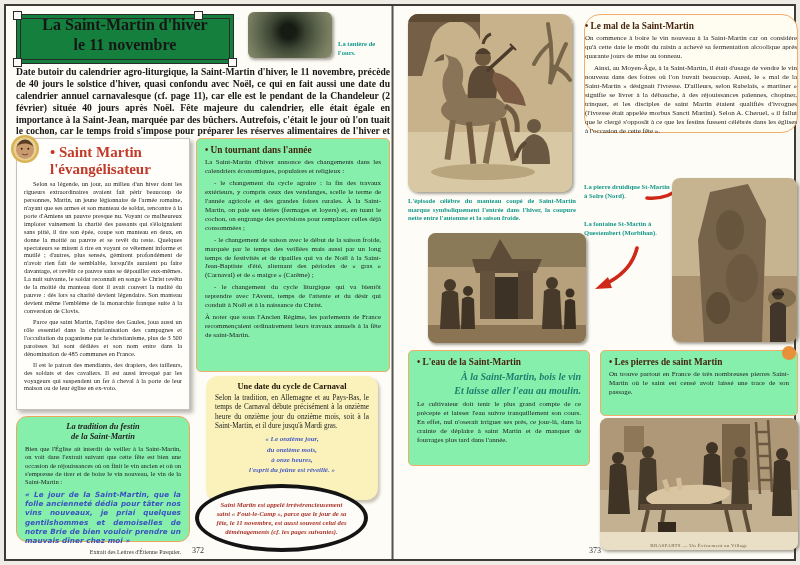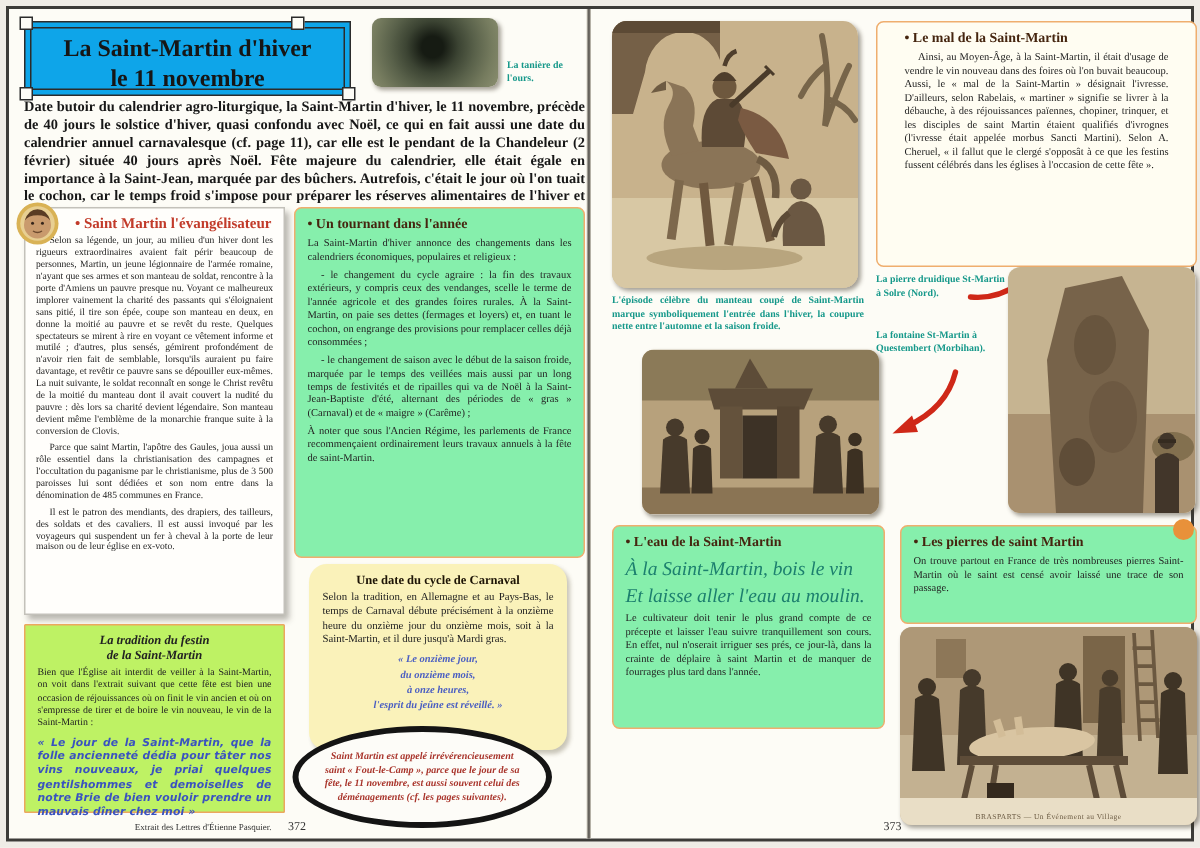--- a/index.html
+++ b/index.html
@@ -8,49 +8,49 @@
   .spread{position:absolute;left:4px;top:4px;width:788px;height:553px;background:#fdfcf6;
           border:2px solid #3c3b38;}
   .gutter{position:absolute;left:385px;top:0;width:3px;height:100%;
           background:linear-gradient(90deg,#d8d4c8,#4a4742 55%,#d8d4c8);}
   .abs{position:absolute;}
   p{margin:0 0 3px 0;}
   .just{text-align:justify;}
   .indent{text-indent:9px;}
 
   
-  .title-frame{left:10px;top:8px;width:216px;height:48px;border:1.5px solid #2b2b2b;background:#0ea5e9;
-               display:flex;align-items:flex-end;justify-content:center;text-align:center;}
+  .title-frame{left:10px;top:8px;width:216px;height:48px;border:1.5px solid #2b2b2b;background:#15803d;
+               display:flex;align-items:flex-start;justify-content:center;text-align:center;}
   .title-frame::before{content:"";position:absolute;inset:3px;border:1px solid #2b2b2b;}
   .title-inner{font-size:16px;font-weight:bold;line-height:1.25;color:#161616;position:relative;z-index:2;}
   .tab{position:absolute;width:7px;height:7px;border:1px solid #2b2b2b;background:#fdfcf6;z-index:3;}
   .tab.tl{left:-4px;top:-4px;} .tab.tr{right:30px;top:-4px;}
   .tab.bl{left:-4px;bottom:-4px;} .tab.br{right:-4px;bottom:-4px;}
 
   .teal{color:#16988a;}
   .cap{font-size:6.6px;line-height:1.3;font-weight:bold;}
 
   .intro{left:10px;top:60px;width:374px;font-size:9.6px;line-height:1.24;font-weight:bold;color:#171717;}
 
   .whitebox{border:1px solid #c3c1ba;background:#fffefb;box-shadow:2.5px 3px 4px rgba(60,55,45,.35);}
   .orangebox{border:1.5px solid #efae6e;background:#86efac;border-radius:5px;}
-  .roundbox{border:1.5px solid #eca75f;background:#bef264;border-radius:1px;}
+  .roundbox{border:1.5px solid #eca75f;background:#86efac;border-radius:11px;}
   .yellowbox{background:#faf2ba;border-radius:12px;box-shadow:2px 2.5px 3px rgba(80,70,40,.3);}
 
-  .h-red{color:#c23b2a;font-weight:bold;font-size:10px;margin-bottom:2px;}
+  .h-red{color:#c23b2a;font-weight:bold;font-size:15px;margin-bottom:2px;}
   .h-dark{color:#45250f;font-weight:bold;font-size:9.3px;margin-bottom:3px;}
   .body-xs{font-size:6.4px;line-height:1.24;}
   .body-s{font-size:7px;line-height:1.28;}
 
   .medallion{left:4px;top:128px;width:30px;height:30px;z-index:5;}
   .handwrite{font-family:"DejaVu Sans",sans-serif;font-style:italic;color:#3a52c0;
              font-size:7.2px;line-height:1.3;font-weight:bold;letter-spacing:.1px;}
   .attrib{font-size:6px;text-align:right;color:#333;margin-top:2px;}
   .poem{color:#4a5ec2;font-style:italic;font-weight:bold;font-size:7px;line-height:1.45;text-align:center;}
-  .proverb{color:#1c7f6e;font-style:italic;font-weight:normal;font-size:13px;line-height:1.4;text-align:left;}
+  .proverb{color:#1c7f6e;font-style:italic;font-weight:bold;font-size:10px;line-height:1.4;text-align:right;}
   .ellipse-note{border:4px solid #141414;border-radius:50%;background:#fdfcf8;
                 display:flex;align-items:center;justify-content:center;}
   .ellipse-text{font-style:italic;color:#a9352c;font-size:6.7px;line-height:1.35;text-align:center;
                 width:82%;font-weight:bold;}
   .pagenum{font-size:8px;color:#333;text-align:center;}
   .photo{border-radius:8px;overflow:hidden;box-shadow:1.5px 2px 3px rgba(60,50,35,.45);}
   .photo svg{display:block;}
   .orange-dot{right:-2px;width:14px;height:14px;border-radius:50%;background:#e8913a;}
 </style>
 </head>
@@ -104,20 +104,21 @@
       <p class="just" style="font-size:6.6px;line-height:1.26;margin-top:3px;">Bien que l'Église ait interdit de veiller à la Saint-Martin, on voit dans l'extrait suivant que cette fête est bien une occasion de réjouissances où on finit le vin ancien et où on s'empresse de tirer et de boire le vin nouveau, le vin de la Saint-Martin :</p>
       <p class="handwrite just">« Le jour de la Saint-Martin, que la folle ancienneté dédia pour tâter nos vins nouveaux, je priai quelques gentilshommes et demoiselles de notre Brie de bien vouloir prendre un mauvais dîner chez moi »</p>
       <div class="attrib">Extrait des Lettres d'Étienne Pasquier.</div>
     </div>
 
     <div class="abs orangebox" style="left:190px;top:132px;width:194px;height:234px;padding:6px 8px;box-sizing:border-box;">
       <div class="h-dark">• Un tournant dans l'année</div>
       <p class="body-s just">La Saint-Martin d'hiver annonce des changements dans les calendriers économiques, populaires et religieux :</p>
       <p class="body-s just indent">- le changement du cycle agraire : la fin des travaux extérieurs, y compris ceux des vendanges, scelle le terme de l'année agricole et des grandes foires rurales. À la Saint-Martin, on paie ses dettes (fermages et loyers) et, en tuant le cochon, on engrange des provisions pour remplacer celles déjà consommées ;</p>
       <p class="body-s just indent">- le changement de saison avec le début de la saison froide, marquée par le temps des veillées mais aussi par un long temps de festivités et de ripailles qui va de Noël à la Saint-Jean-Baptiste d'été, alternant des périodes de « gras » (Carnaval) et de « maigre » (Carême) ;</p>
+      <p class="body-s just indent">- le changement du cycle liturgique qui va bientôt reprendre avec l'Avent, temps de l'attente et du désir qui conduit à Noël et à la naissance du Christ.</p>
       <p class="body-s just">À noter que sous l'Ancien Régime, les parlements de France recommençaient ordinairement leurs travaux annuels à la fête de saint-Martin.</p>
     </div>
 
     <div class="abs yellowbox" style="left:200px;top:370px;width:172px;height:124px;padding:6px 9px;box-sizing:border-box;">
       <div style="text-align:center;font-weight:bold;font-size:8.4px;color:#1d1405;margin-bottom:3px;">Une date du cycle de Carnaval</div>
       <p class="just" style="font-size:7.2px;line-height:1.3;">Selon la tradition, en Allemagne et au Pays-Bas, le temps de Carnaval débute précisément à la onzième heure du onzième jour du onzième mois, soit à la Saint-Martin, et il dure jusqu'à Mardi gras.</p>
       <div class="poem">
         <div>« Le onzième jour,</div>
         <div>du onzième mois,</div>
         <div>à onze heures,</div>
@@ -157,22 +158,23 @@
         <path d="M102 30 l6 6" stroke="#4a3b2a" stroke-width="2"></path>
         <path d="M86 58 Q112 64 118 92 L96 88 Q88 76 84 66 Z" fill="#7a5a42"></path>
 
         <circle cx="126" cy="112" r="7" fill="#6b5843"></circle>
         <path d="M114 150 Q112 122 126 120 Q142 122 142 150 Z" fill="#6b5843"></path>
         <path d="M118 128 q-8 6 -10 16" stroke="#5c4a36" stroke-width="4" fill="none"></path>
       </svg>
     </div>
     <div class="abs cap teal just" style="left:402px;top:191px;width:168px;font-weight:bold;">L'épisode célèbre du manteau coupé de Saint-Martin marque symboliquement l'entrée dans l'hiver, la coupure nette entre l'automne et la saison froide.</div>
 
-    <div class="abs orangebox" style="left:578px;top:8px;width:214px;height:164px;padding:6px 18px;box-sizing:border-box;background:#fffdf2;">
+    <div class="abs orangebox" style="left:578px;top:8px;width:214px;height:119px;padding:6px 0;box-sizing:border-box;background:#fffdf2;border-radius:16px;">
       <div class="h-dark">• Le mal de la Saint-Martin</div>
+      <p class="body-s just">On commence à boire le vin nouveau à la Saint-Martin car on considère qu'à cette date le moût du raisin a achevé sa fermentation alcoolique après quarante jours de mise au tonneau.</p>
       <p class="body-s just indent">Ainsi, au Moyen-Âge, à la Saint-Martin, il était d'usage de vendre le vin nouveau dans des foires où l'on buvait beaucoup. Aussi, le « mal de la Saint-Martin » désignait l'ivresse. D'ailleurs, selon Rabelais, « martiner » signifie se livrer à la débauche, à des réjouissances païennes, chopiner, trinquer, et les disciples de saint Martin étaient qualifiés d'ivrognes (l'ivresse était appelée morbus Sancti Martini). Selon A. Cheruel, « il fallut que le clergé s'opposât à ce que les festins fussent célébrés dans les églises à l'occasion de cette fête ».</p>
     </div>
 
     <div class="abs cap teal" style="left:578px;top:177px;width:86px;">La pierre druidique St-Martin à Solre (Nord).</div>
     <div class="abs cap teal" style="left:578px;top:214px;width:90px;">La fontaine St-Martin à Questembert (Morbihan).</div>
     <svg class="abs" style="left:575px;top:170px;" width="125" height="130" viewBox="0 0 125 130">
       <path d="M66 22 Q86 24 102 10" stroke="#cf2818" stroke-width="3.6" fill="none" stroke-linecap="round"></path>
       <polygon points="108,4 96,8 102,17" fill="#cf2818"></polygon>
       <path d="M56 72 Q50 96 24 108" stroke="#cf2818" stroke-width="3.6" fill="none" stroke-linecap="round"></path>
       <polygon points="14,113 27,101 31,112" fill="#cf2818"></polygon>
@@ -207,21 +209,21 @@
         <path d="M12 96 L14 60 Q22 54 30 60 L32 96 Z" fill="#473a2b"></path>
         <circle cx="40" cy="58" r="5" fill="#403426"></circle>
         <path d="M33 96 L34 66 Q40 61 46 66 L47 96 Z" fill="#403426"></path>
         <circle cx="124" cy="50" r="6" fill="#473a2b"></circle>
         <path d="M114 96 L116 58 Q124 52 132 58 L134 96 Z" fill="#473a2b"></path>
         <circle cx="142" cy="60" r="4.5" fill="#3c3022"></circle>
         <path d="M136 96 L137 68 Q142 64 147 68 L148 96 Z" fill="#3c3022"></path>
       </svg>
     </div>
 
-    <div class="abs orangebox" style="left:402px;top:344px;width:182px;height:136px;padding:6px 8px;box-sizing:border-box;">
+    <div class="abs orangebox" style="left:402px;top:344px;width:182px;height:116px;padding:6px 8px;box-sizing:border-box;">
       <div class="h-dark">• L'eau de la Saint-Martin</div>
       <div class="proverb">
         <div>À la Saint-Martin, bois le vin</div>
         <div>Et laisse aller l'eau au moulin.</div>
       </div>
       <p class="body-s just" style="margin-top:2px;">Le cultivateur doit tenir le plus grand compte de ce précepte et laisser l'eau suivre tranquillement son cours. En effet, nul n'oserait irriguer ses prés, ce jour-là, dans la crainte de déplaire à saint Martin et de manquer de fourrages plus tard dans l'année.</p>
     </div>
 
     <div class="abs orangebox" style="left:594px;top:344px;width:198px;height:66px;padding:6px 8px;box-sizing:border-box;">
       <div class="h-dark">• Les pierres de saint Martin</div>

